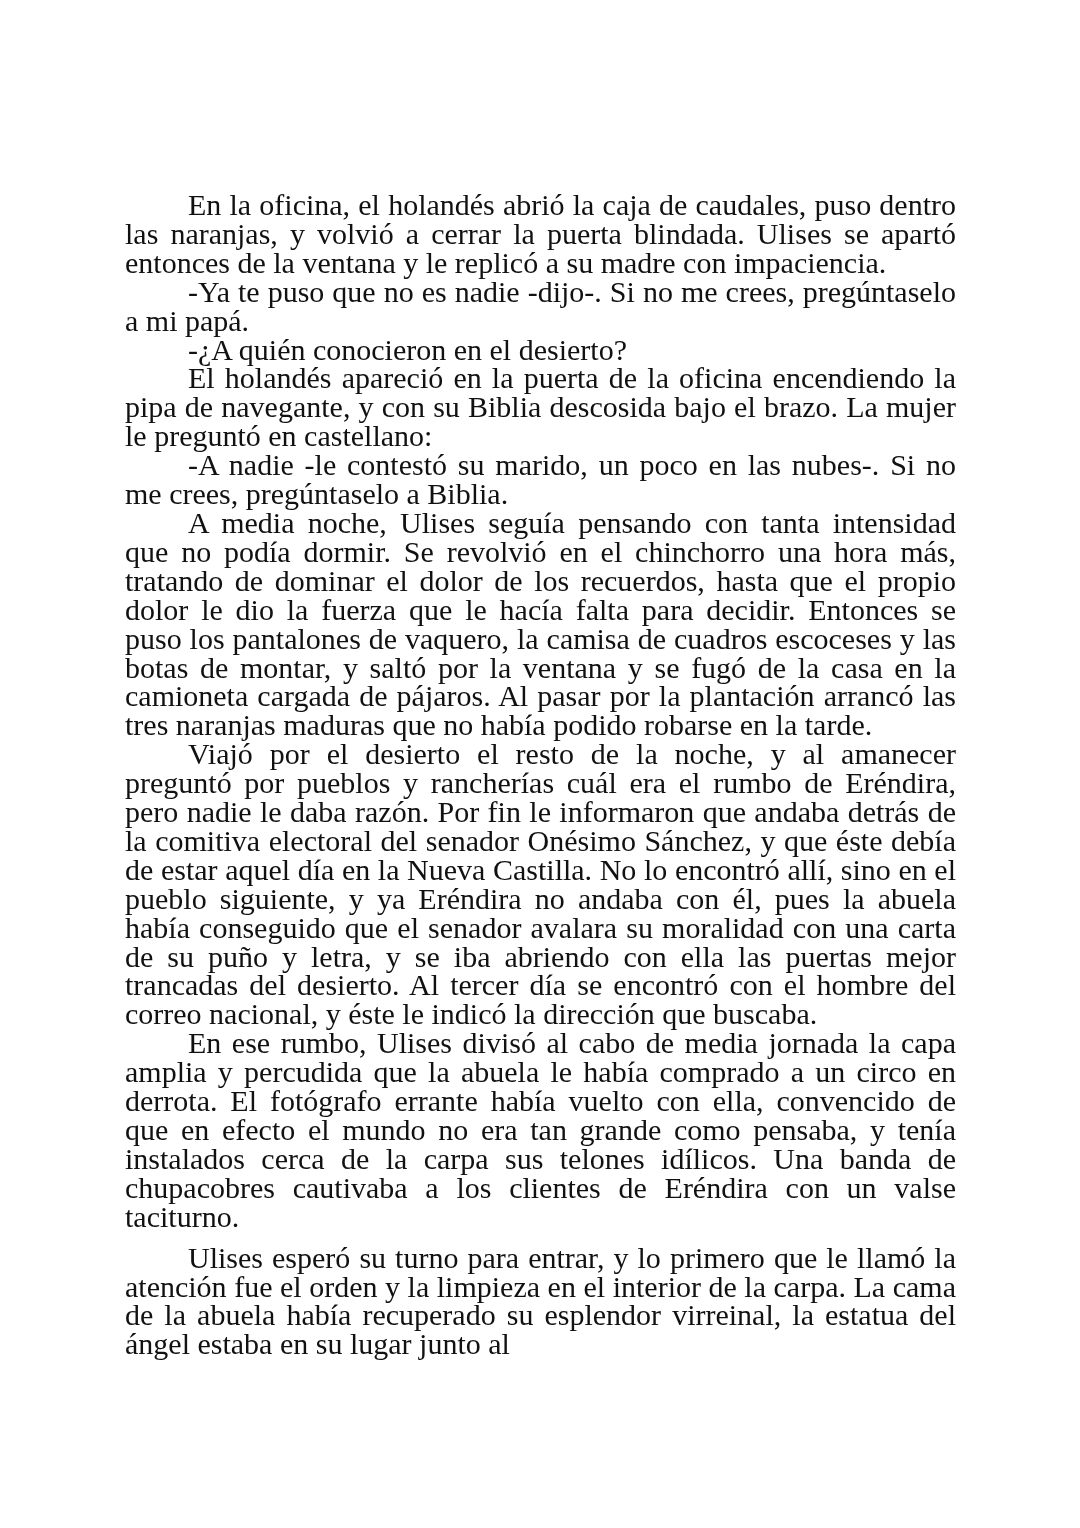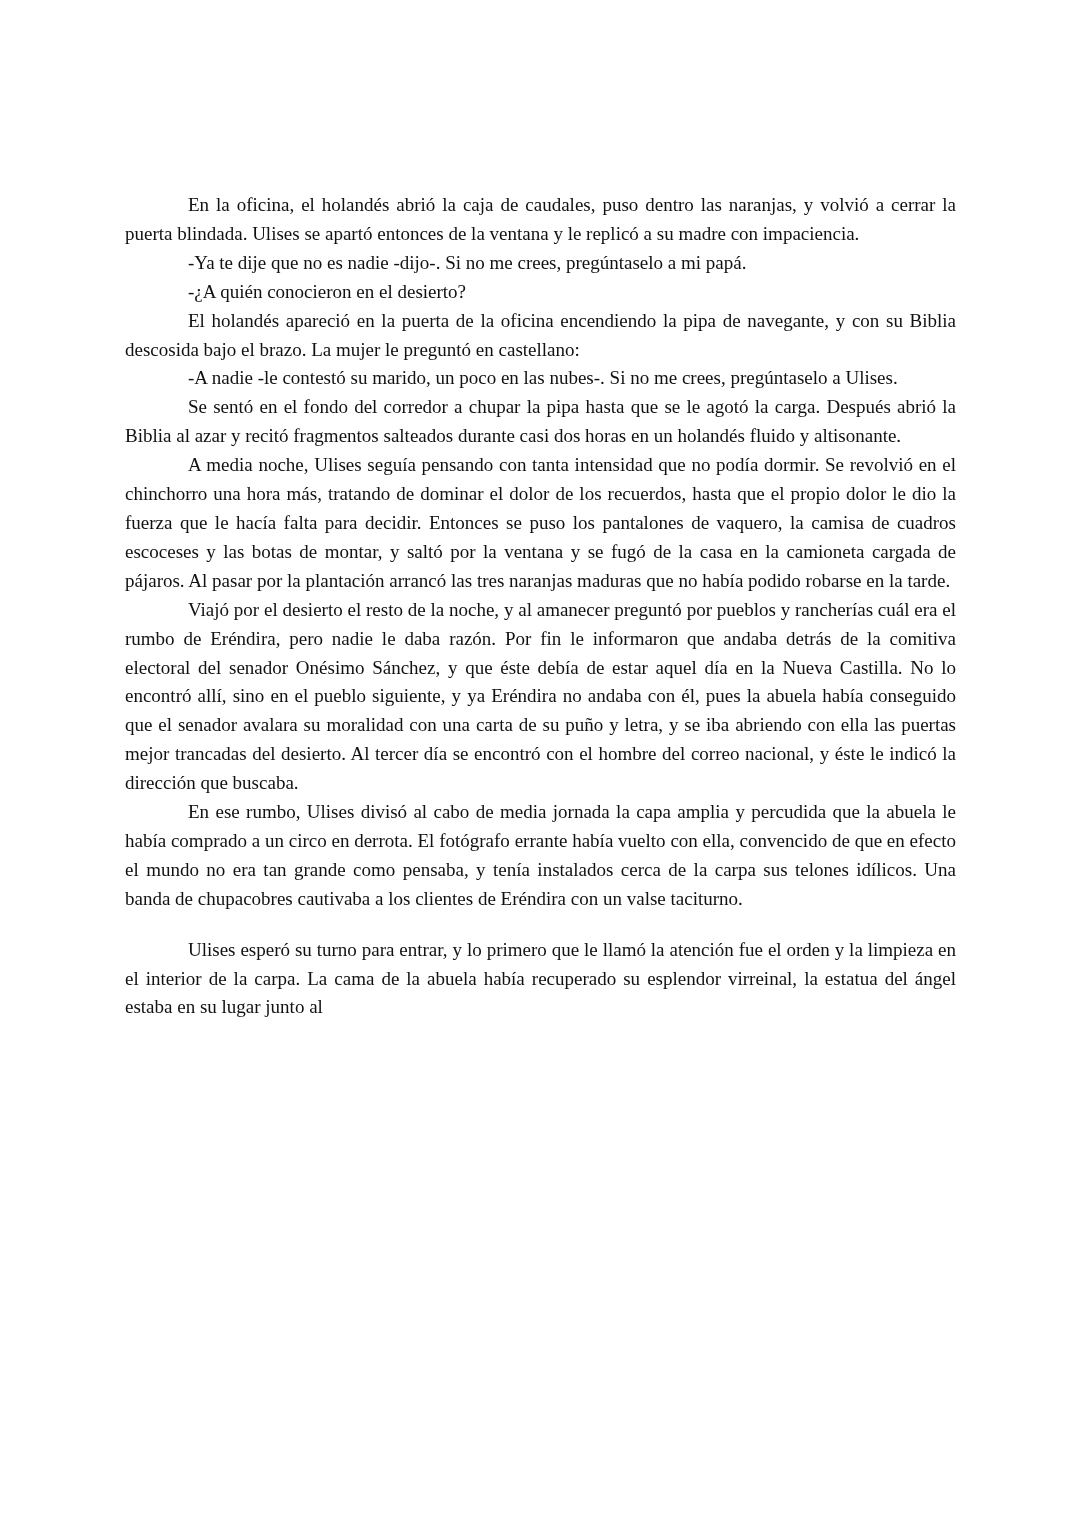--- a/index.html
+++ b/index.html
@@ -12,41 +12,40 @@
       height: 1528px;
       position: relative;
       overflow: hidden;
     }
     .page {
       position: absolute;
       left: 125px;
       top: 191px;
       width: 831px;
       font-family: "Liberation Serif", "DejaVu Serif", serif;
-      font-size: 19px;
+      font-size: 30px;
       line-height: 28.9px;
       color: #111111;
     }
     .para {
       margin: 0;
       text-indent: 63px;
       text-align: justify;
       hyphens: none;
     }
     .para.gap-before {
-      margin-top: 22px;
+      margin-top: 12px;
     }
   </style>
 </head>
 <body>
 
 <div class="page">
   <p class="para">En la oficina, el holandés abrió la caja de caudales, puso dentro las naranjas, y volvió a cerrar la puerta blindada. Ulises se apartó entonces de la ventana y le replicó a su madre con impaciencia.</p>
-  <p class="para">-Ya te dije que no es nadie -dijo-. Si no me crees, pregúntaselo a mi papá.</p>
+  <p class="para">-Ya te puso que no es nadie -dijo-. Si no me crees, pregúntaselo a mi papá.</p>
   <p class="para">-¿A quién conocieron en el desierto?</p>
   <p class="para">El holandés apareció en la puerta de la oficina encendiendo la pipa de navegante, y con su Biblia descosida bajo el brazo. La mujer le preguntó en castellano:</p>
-  <p class="para">-A nadie -le contestó su marido, un poco en las nubes-. Si no me crees, pregúntaselo a Ulises.</p>
-  <p class="para">Se sentó en el fondo del corredor a chupar la pipa hasta que se le agotó la carga. Después abrió la Biblia al azar y recitó fragmentos salteados durante casi dos horas en un holandés fluido y altisonante.</p>
+  <p class="para">-A nadie -le contestó su marido, un poco en las nubes-. Si no me crees, pregúntaselo a Biblia.</p>
   <p class="para">A media noche, Ulises seguía pensando con tanta intensidad que no podía dormir. Se revolvió en el chinchorro una hora más, tratando de dominar el dolor de los recuerdos, hasta que el propio dolor le dio la fuerza que le hacía falta para decidir. Entonces se puso los pantalones de vaquero, la camisa de cuadros escoceses y las botas de montar, y saltó por la ventana y se fugó de la casa en la camioneta cargada de pájaros. Al pasar por la plantación arrancó las tres naranjas maduras que no había podido robarse en la tarde.</p>
   <p class="para">Viajó por el desierto el resto de la noche, y al amanecer preguntó por pueblos y rancherías cuál era el rumbo de Eréndira, pero nadie le daba razón. Por fin le informaron que andaba detrás de la comitiva electoral del senador Onésimo Sánchez, y que éste debía de estar aquel día en la Nueva Castilla. No lo encontró allí, sino en el pueblo siguiente, y ya Eréndira no andaba con él, pues la abuela había conseguido que el senador avalara su moralidad con una carta de su puño y letra, y se iba abriendo con ella las puertas mejor trancadas del desierto. Al tercer día se encontró con el hombre del correo nacional, y éste le indicó la dirección que buscaba.</p>
   <p class="para">En ese rumbo, Ulises divisó al cabo de media jornada la capa amplia y percudida que la abuela le había comprado a un circo en derrota. El fotógrafo errante había vuelto con ella, convencido de que en efecto el mundo no era tan grande como pensaba, y tenía instalados cerca de la carpa sus telones idílicos. Una banda de chupacobres cautivaba a los clientes de Eréndira con un valse taciturno.</p>
   <p class="para gap-before">Ulises esperó su turno para entrar, y lo primero que le llamó la atención fue el orden y la limpieza en el interior de la carpa. La cama de la abuela había recuperado su esplendor virreinal, la estatua del ángel estaba en su lugar junto al</p>
 </div>
 
 </body></html>

